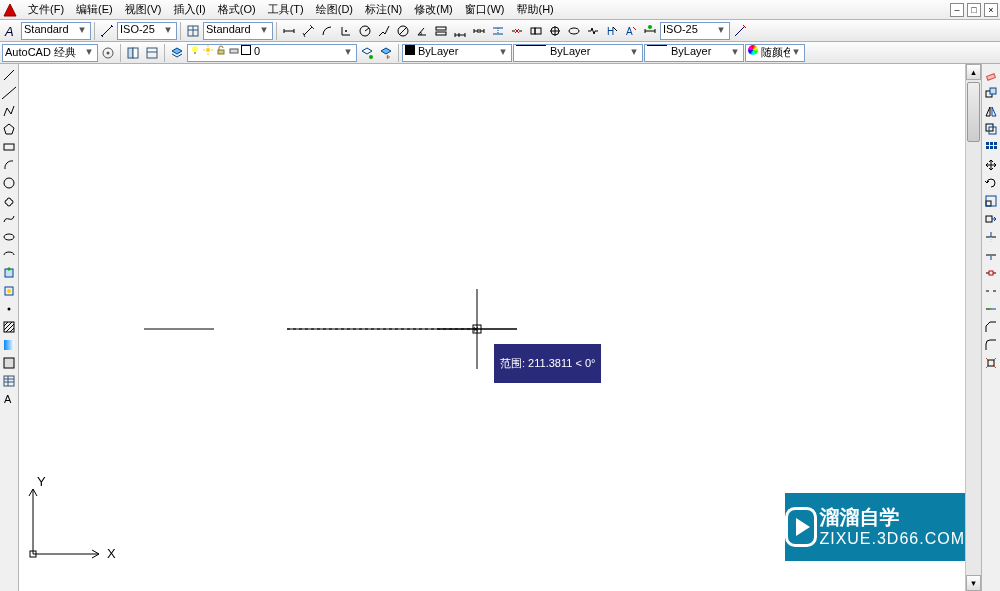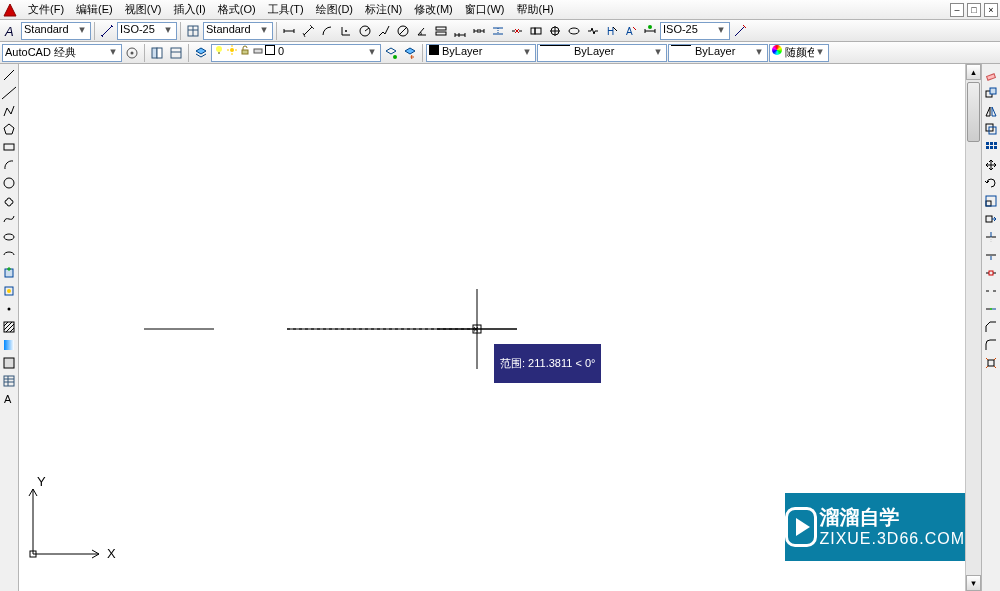--- a/index.html
+++ b/index.html
@@ -240,21 +240,21 @@
     </div>
   <span class="btn">
       <svg width="14" height="14">
         <path d="M2 12 L12 2" stroke="#006"></path>
         <path d="M10 1 L13 4" stroke="#c00"></path>
       </svg>
     </span>
 </div>
 
 <div class="toolbar">
-  <div class="combo" style="width:120px">
+  <div class="combo" style="width:96px">
       <span class="txt">AutoCAD 经典</span>
       <span class="arrow">▾</span>
     </div>
   <span class="btn">
       <svg width="14" height="14">
         <circle cx="7" cy="7" r="5" stroke="#555" fill="none"></circle>
         <circle cx="7" cy="7" r="1.5" fill="#555"></circle>
       </svg>
     </span>
   <div class="sep"></div>

